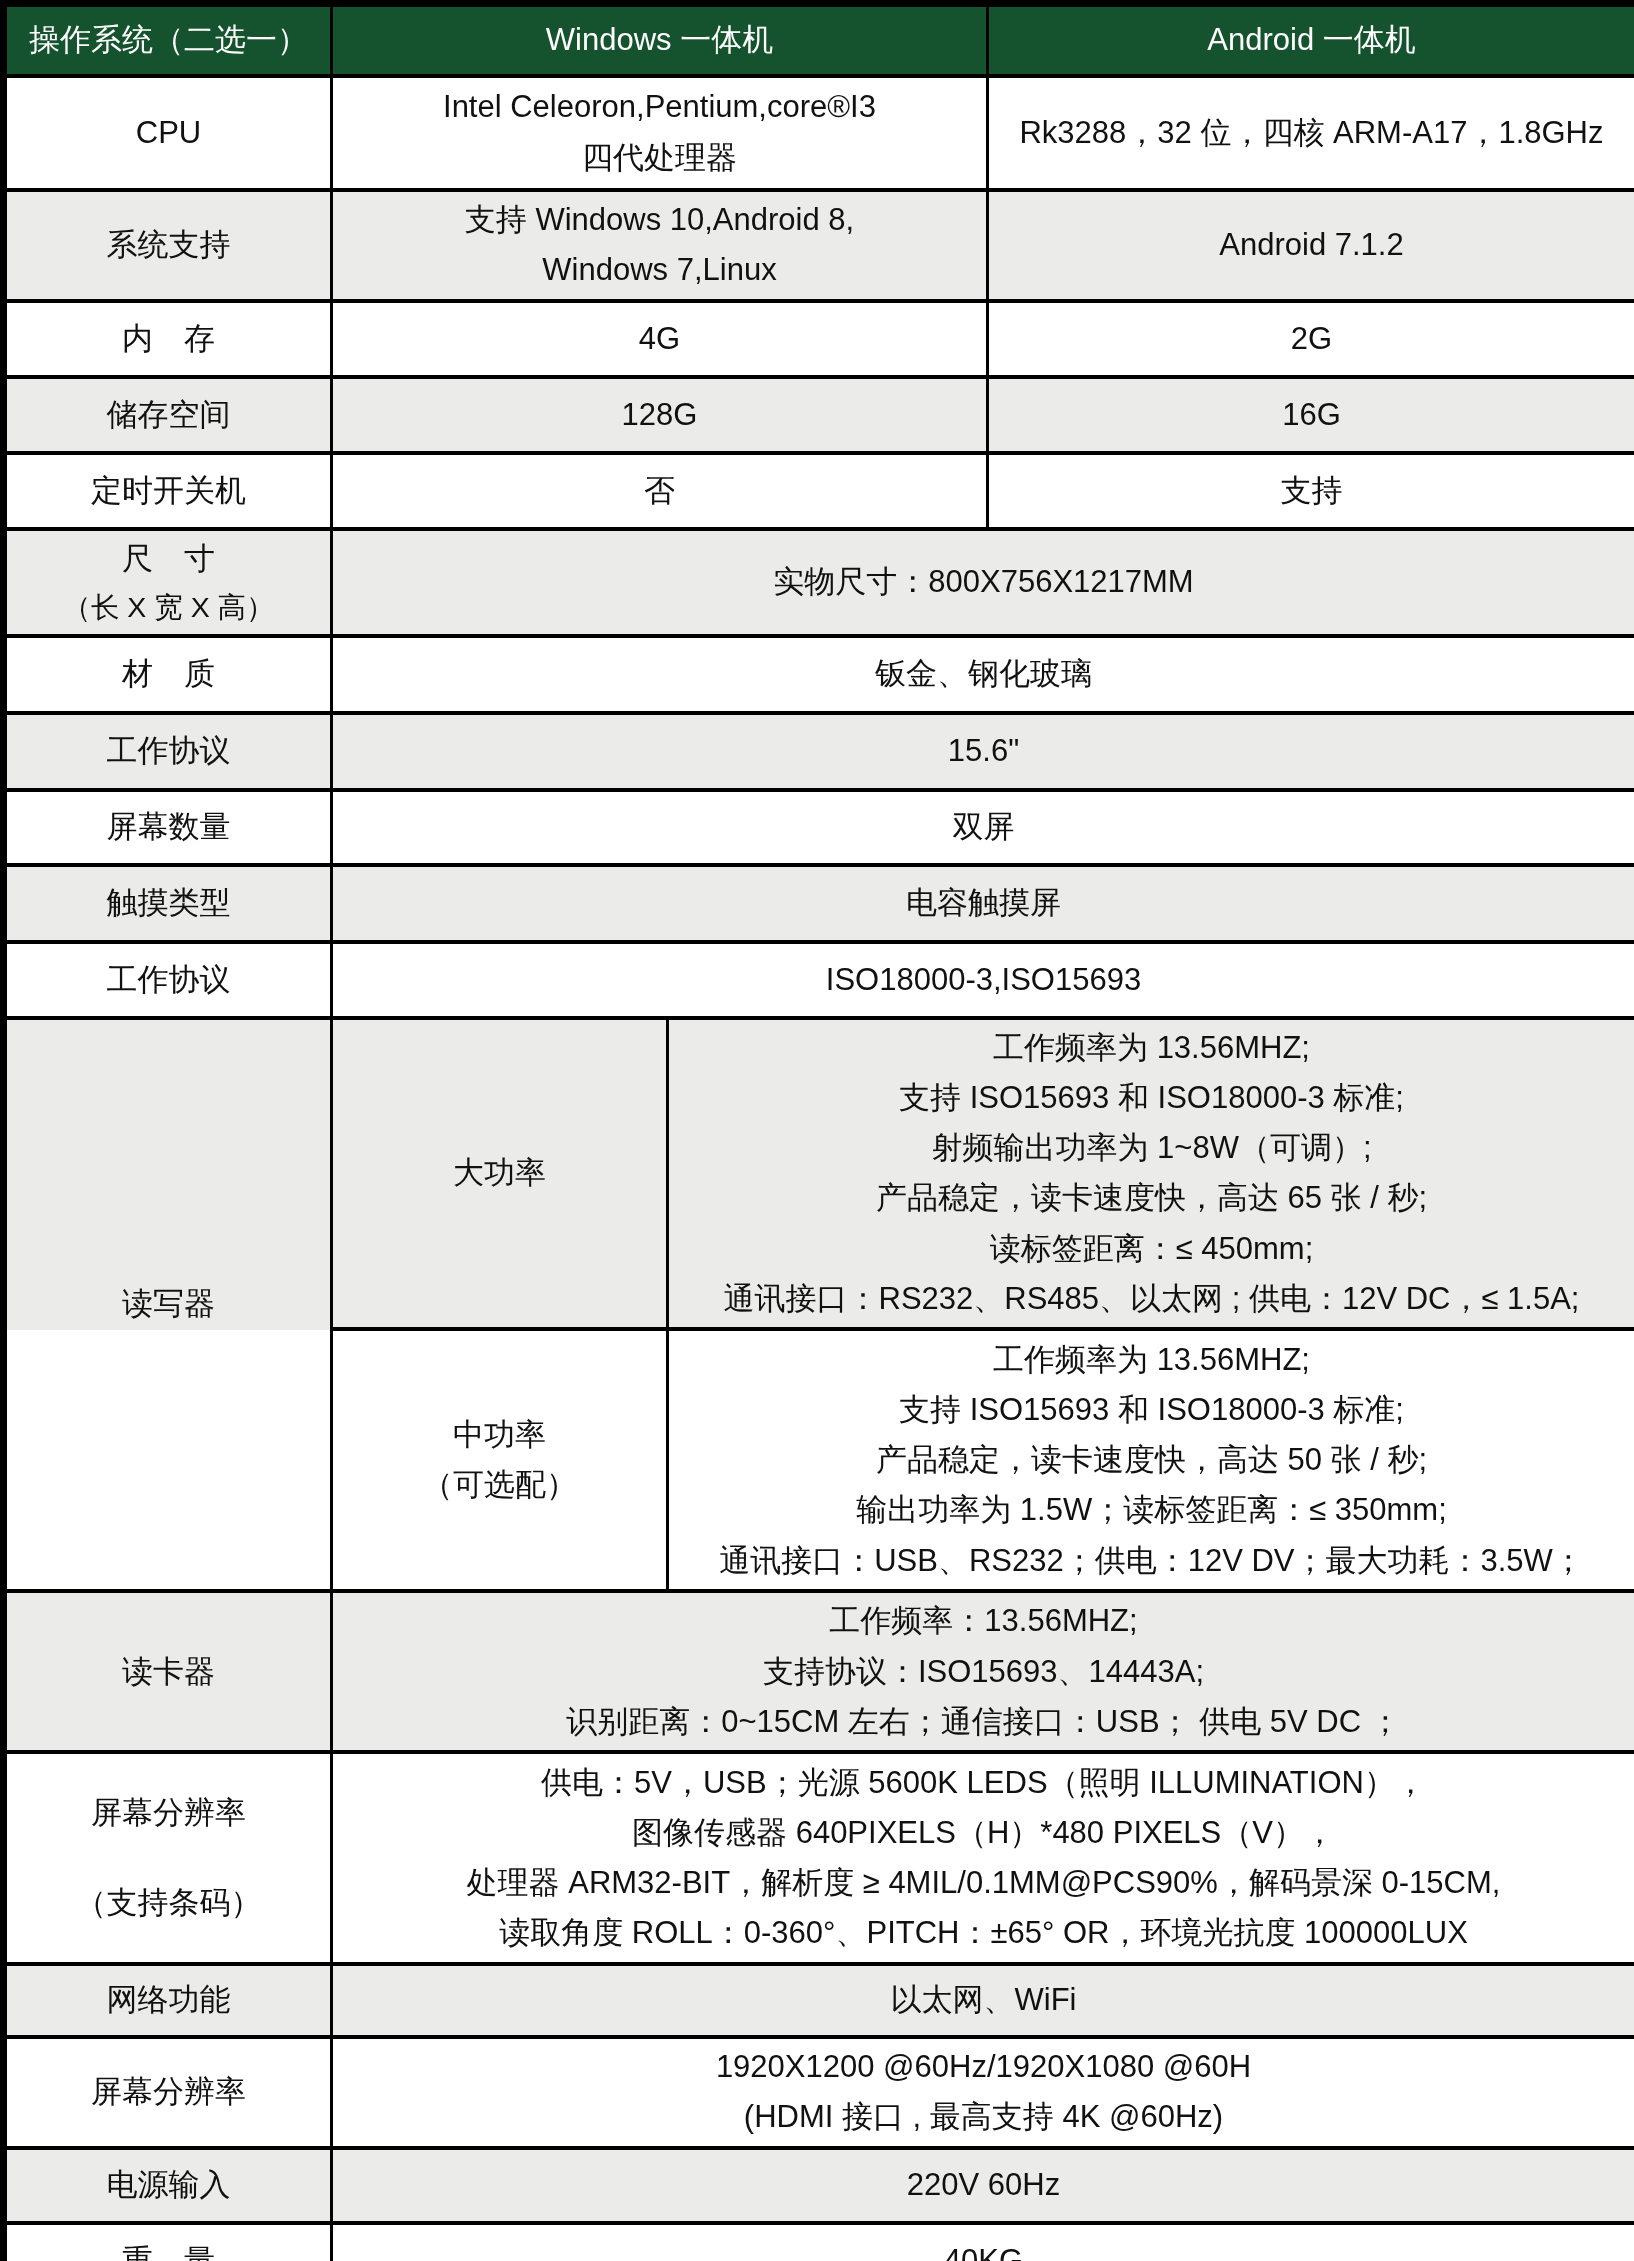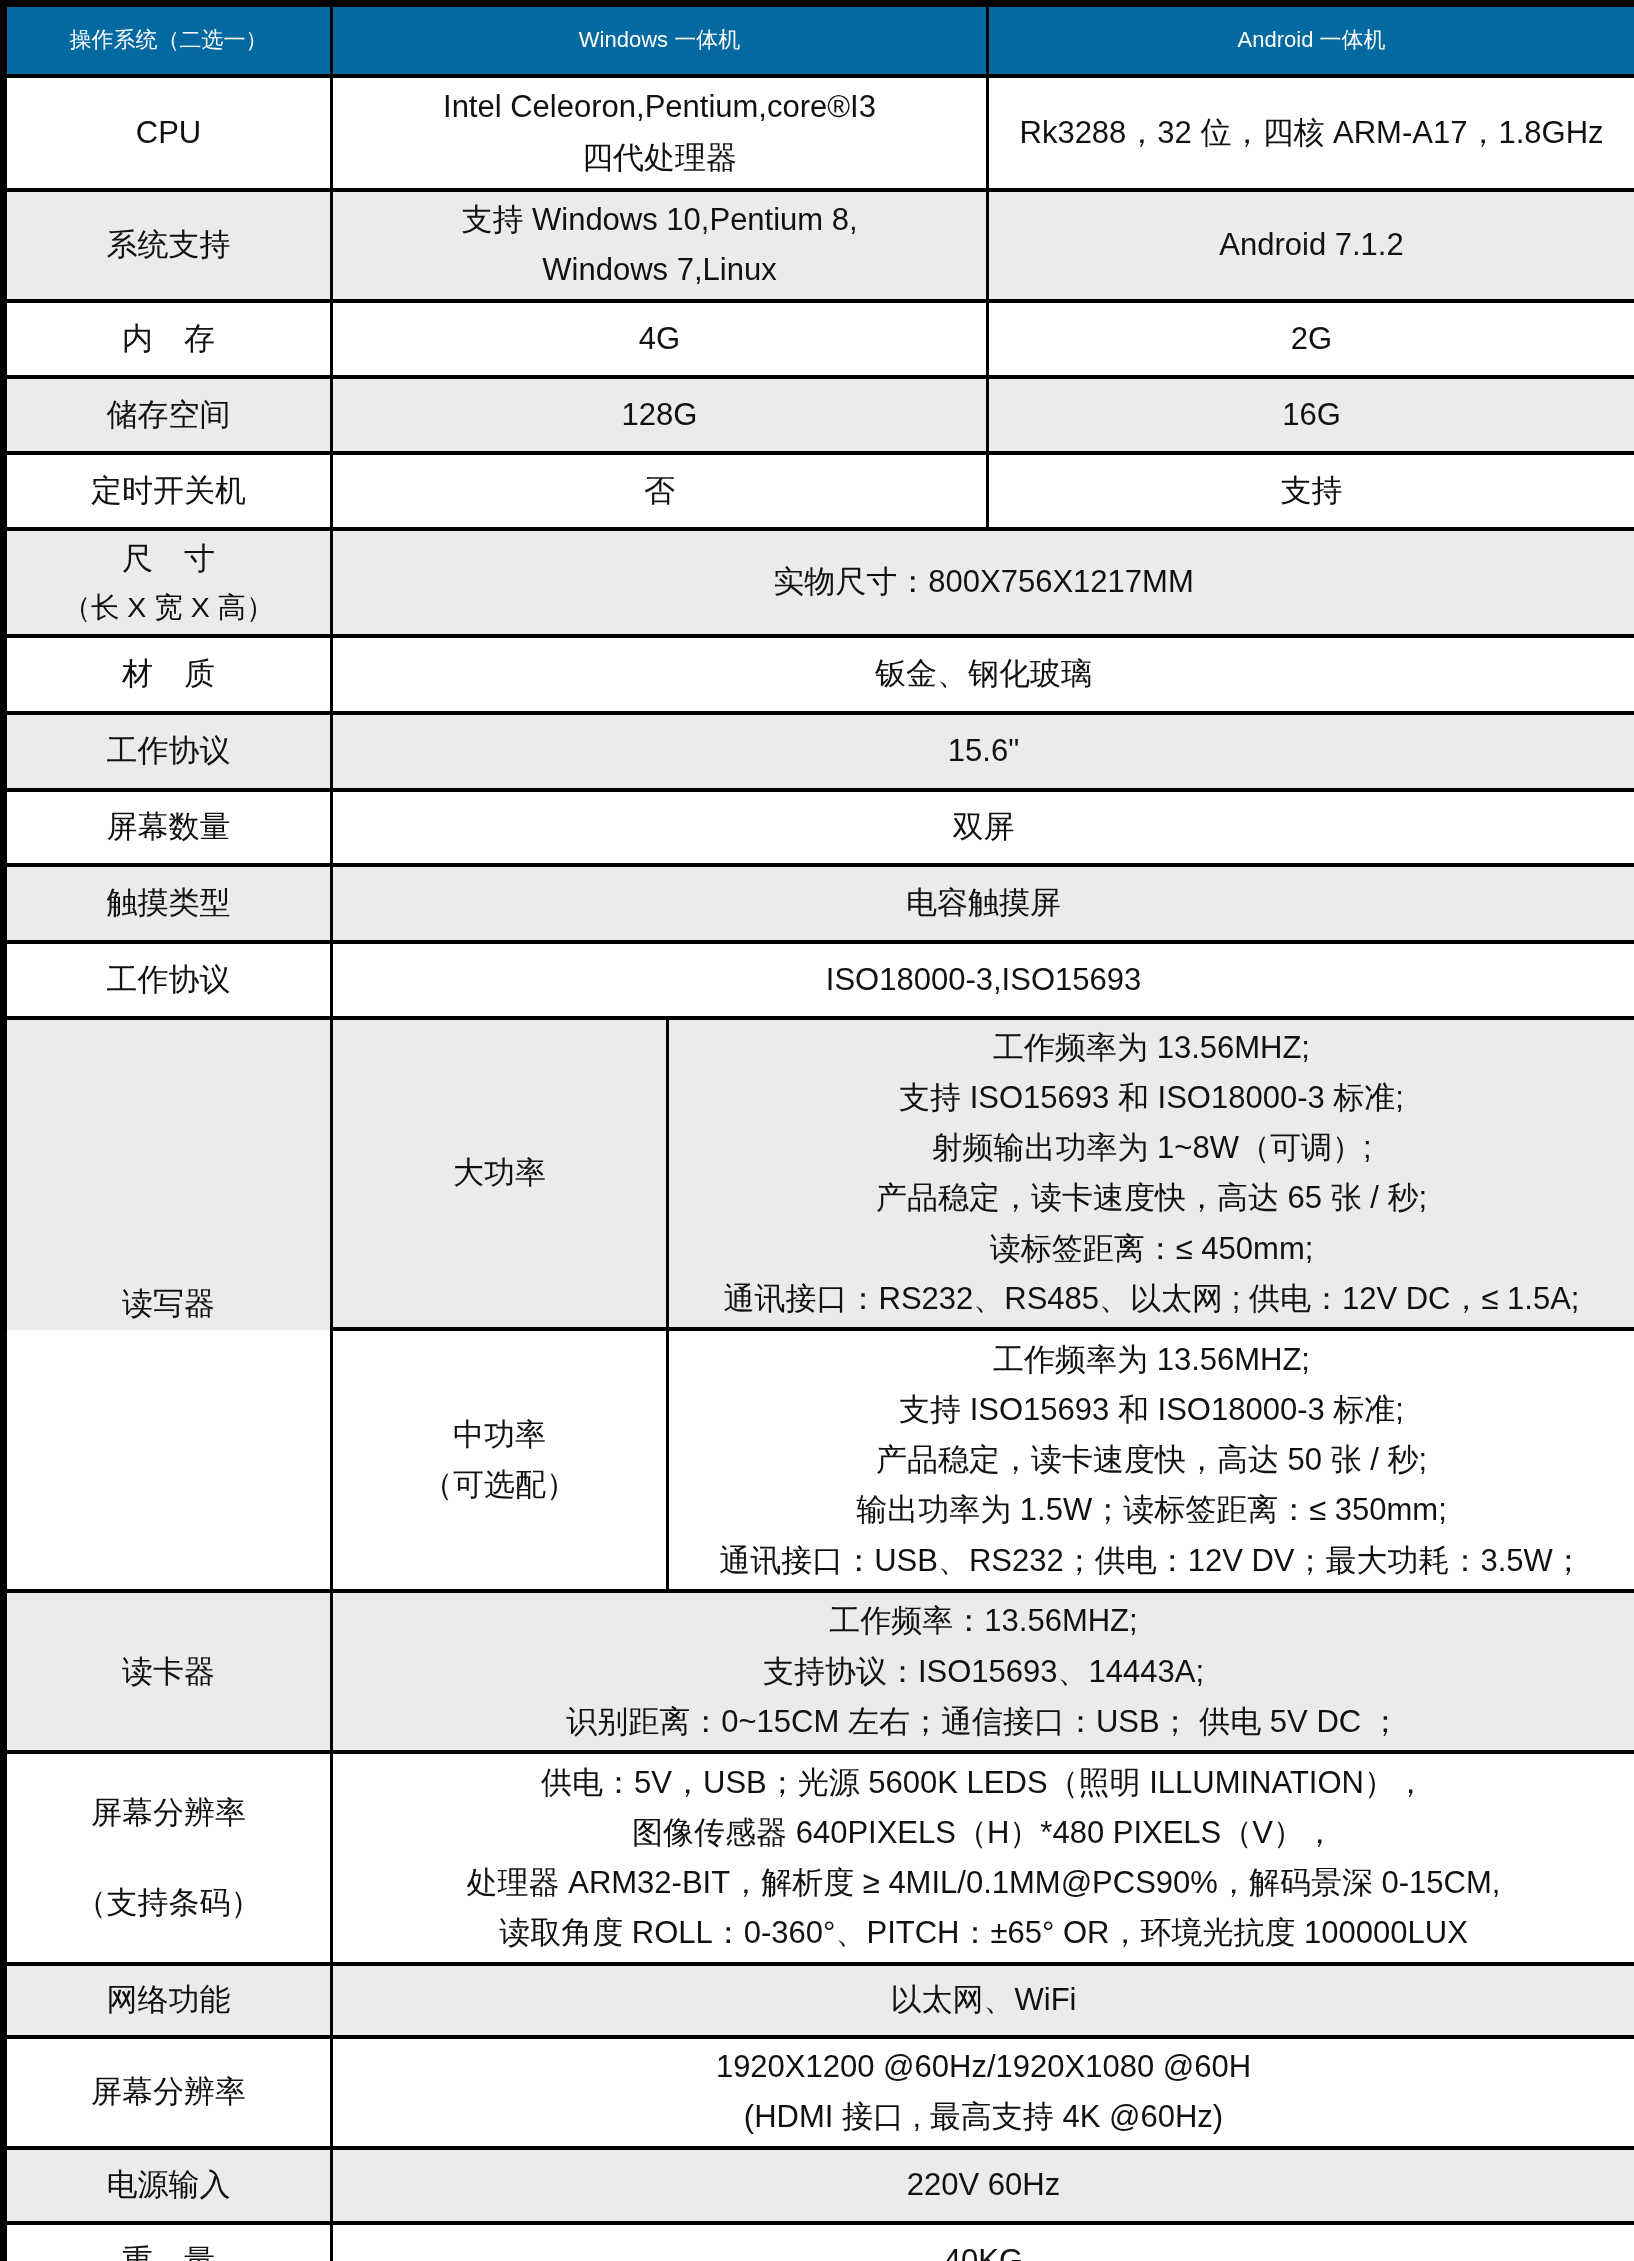--- a/index.html
+++ b/index.html
@@ -21,23 +21,23 @@
     border-top-width: 4.9px;
     border-bottom-width: 4.9px;
     text-align: center;
     vertical-align: middle;
     padding: 3.3px 9.8px;
     font-size: 31px;
     font-weight: 400;
     overflow: hidden;
   }
   thead th {
-    background: #0369a1;
+    background: #14532d;
     color: #ffffff;
-    font-size: 22px;
+    font-size: 31px;
     font-weight: 400;
   }
   tr.gray { background: #ebebe9; }
   tr.white { background: #ffffff; }
   .lines div { line-height: 1.62; }
   .label-cell { font-size: 31px; }
   .small-line { font-size: 28.5px; line-height: 1.5; }
   .reader-label-cell {
     background: linear-gradient(to bottom, #ebebe9 0px, #ebebe9 310px, #ffffff 310px, #ffffff 100%);
   }
@@ -68,21 +68,21 @@
       <td colspan="2" class="lines">
         <div>Intel Celeoron,Pentium,core®I3</div>
         <div>四代处理器</div>
       </td>
       <td>Rk3288，32 位，四核 ARM-A17，1.8GHz</td>
     </tr>
 
     <tr class="gray" style="height:106px">
       <td class="label-cell">系统支持</td>
       <td colspan="2" class="lines">
-        <div>支持 Windows 10,Pentium 8,</div>
+        <div>支持 Windows 10,Android 8,</div>
         <div>Windows 7,Linux</div>
       </td>
       <td>Android 7.1.2</td>
     </tr>
 
     <tr class="white" style="height:76px">
       <td class="label-cell">内　存</td>
       <td colspan="2">4G</td>
       <td>2G</td>
     </tr>

